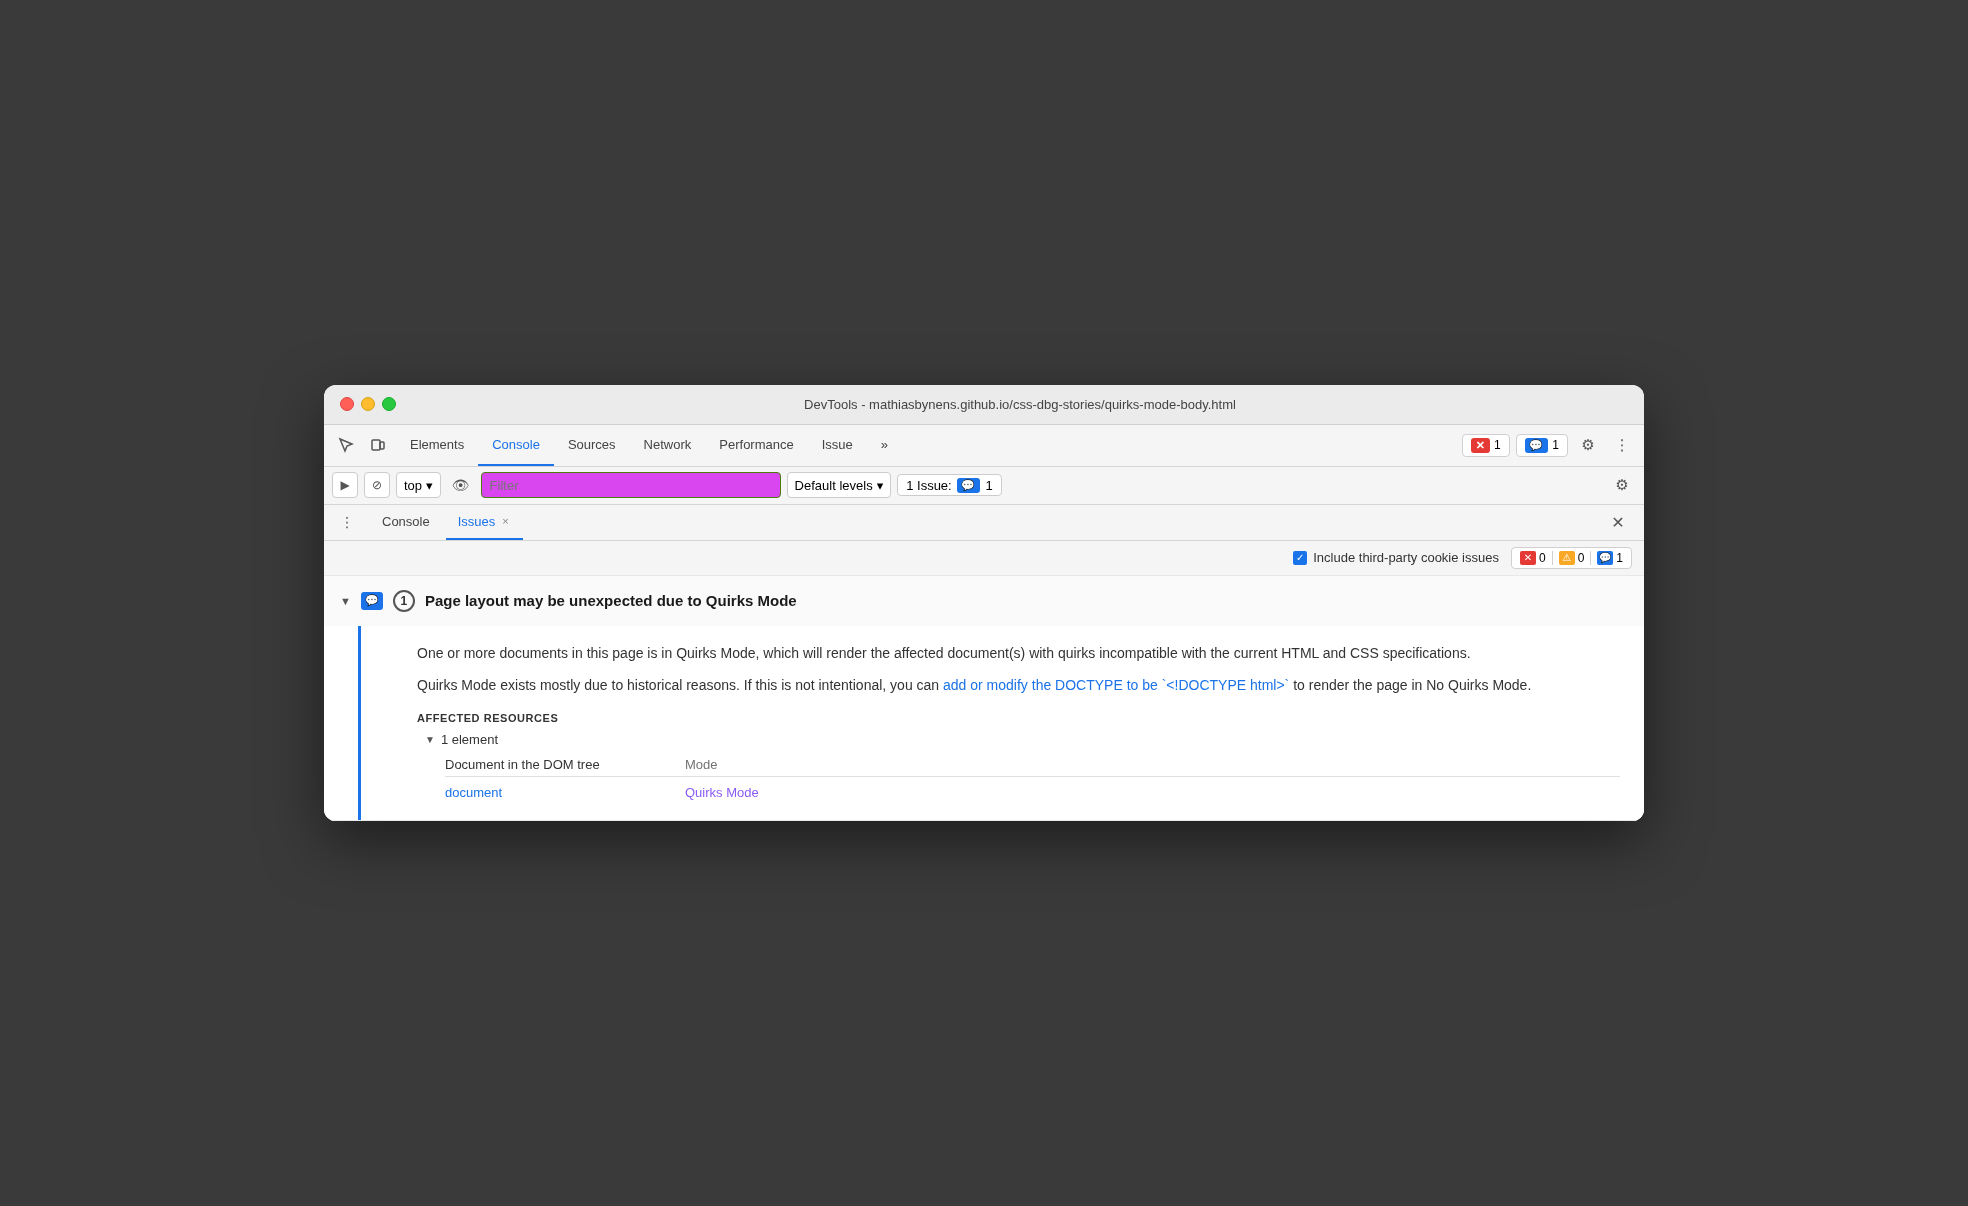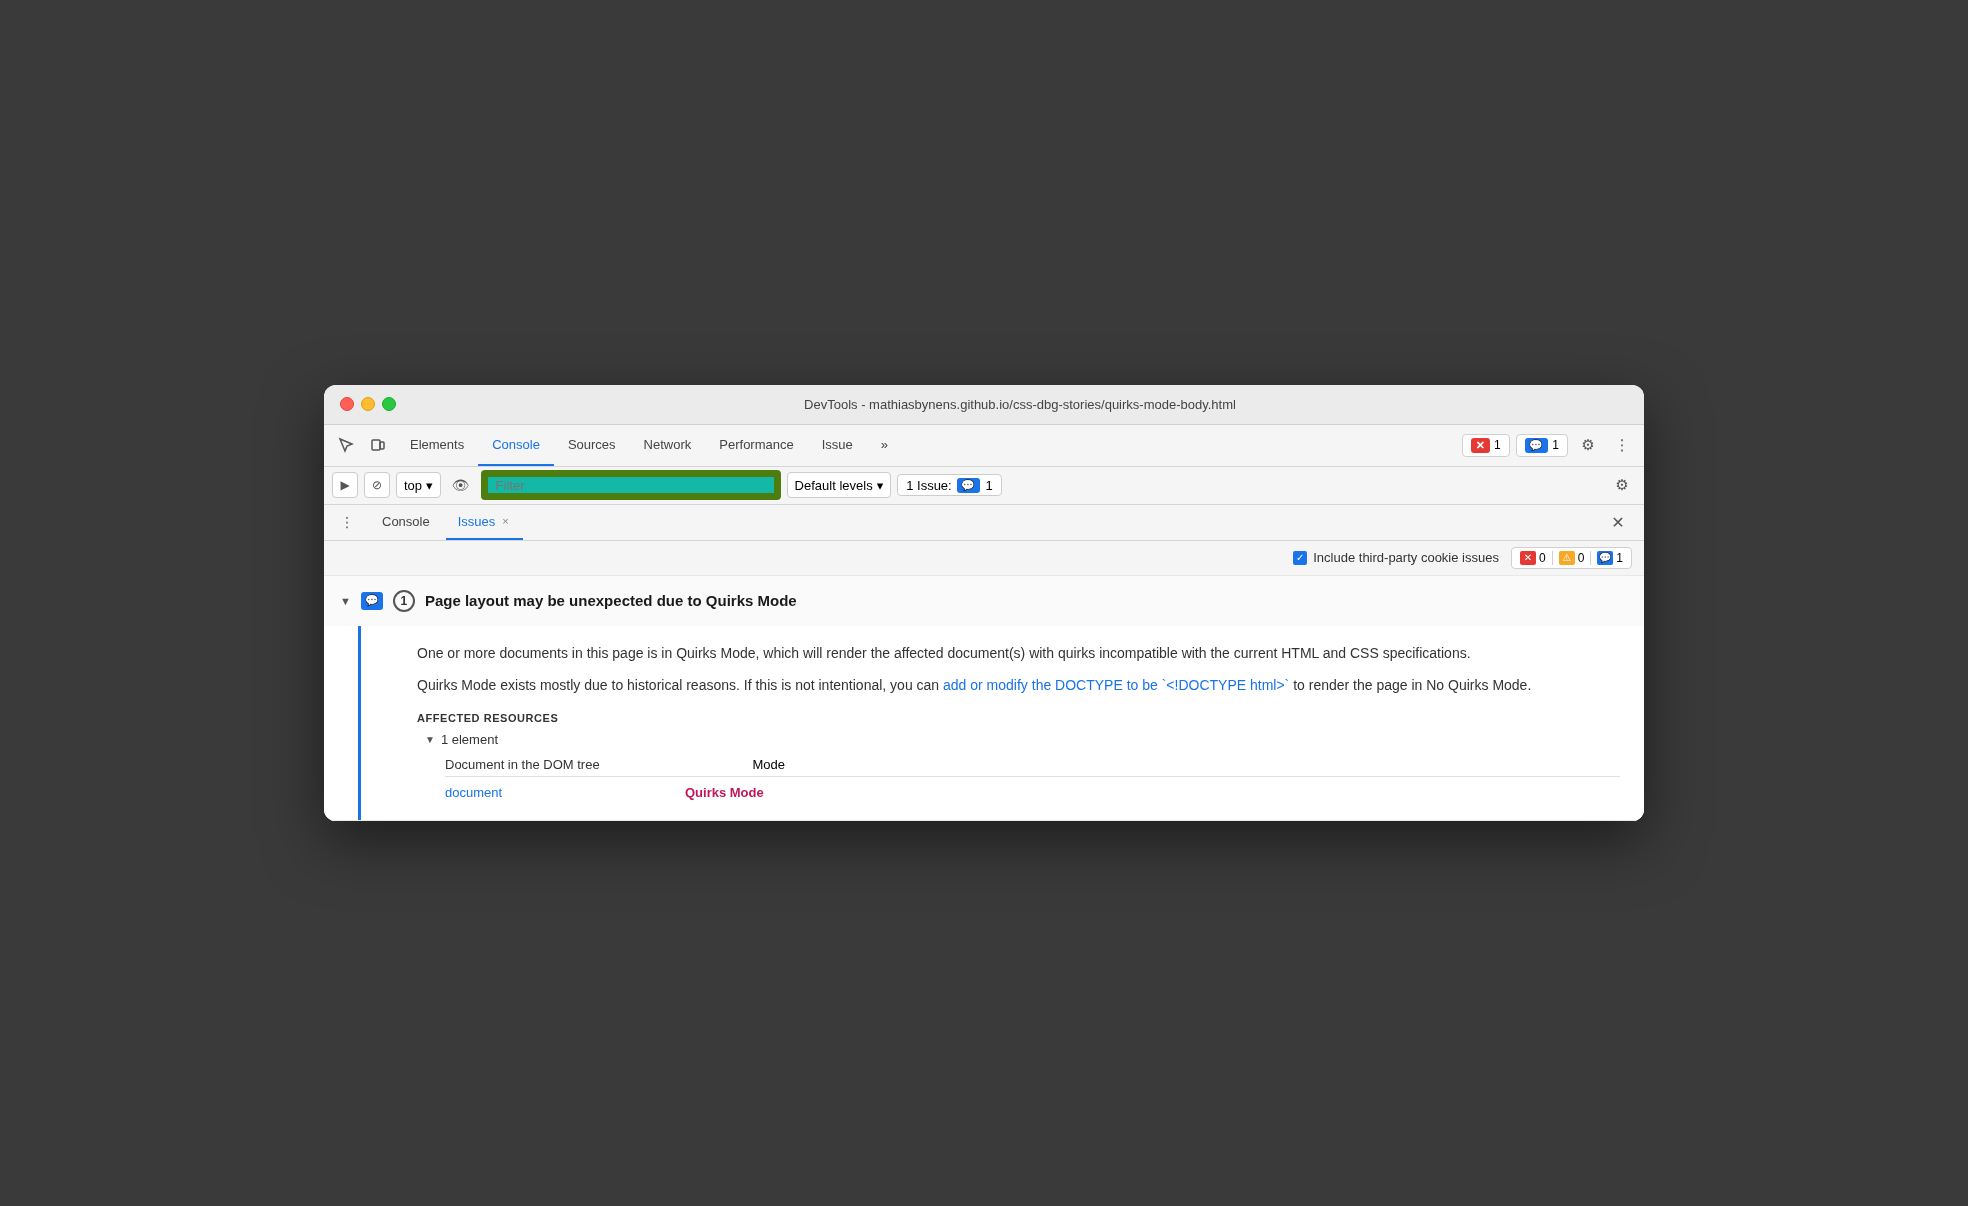--- a/index.html
+++ b/index.html
@@ -158,25 +158,25 @@
       background: #fff;
       padding: 2px 7px;
       font-size: 13px;
       cursor: pointer;
       height: 26px;
     }
     .filter-input {
       flex: 1;
       max-width: 300px;
       height: 26px;
-      border: 7px solid #4d7c0f;
+      border: 1px solid #4d7c0f;
       border-radius: 4px;
       padding: 8px 8px;
       font-size: 13px;
-      background: #14b8a6;
+      background: #d946ef;
     }
     .levels-select {
       display: flex;
       align-items: center;
       gap: 4px;
       border: 1px solid #ccc;
       border-radius: 4px;
       background: #fff;
       padding: 2px 7px;
       font-size: 13px;
@@ -429,38 +429,36 @@
       font-size: 13px;
       padding: 4px 0;
       align-items: flex-start;
     }
     .col-doc {
       width: 200px;
       color: #333;
     }
     .col-mode {
       width: 100px;
-      color: #000000;
-      text-align: right;
+      color: #737373;
     }
     .col-url {
       flex: 1;
       color: #333;
     }
     .col-doc-val {
       width: 200px;
     }
     .col-doc-val a {
       color: #1a73e8;
       text-decoration: none;
     }
     .col-mode-val {
       width: 100px;
-      color: #be185d;
-      font-weight: bold;
+      color: #8b5cf6;
     }
     .col-url-val {
       flex: 1;
       color: #333;
     }
     .eye-icon { font-size: 14px; color: #555; }
   </style>
 </head>
 <body>
 

